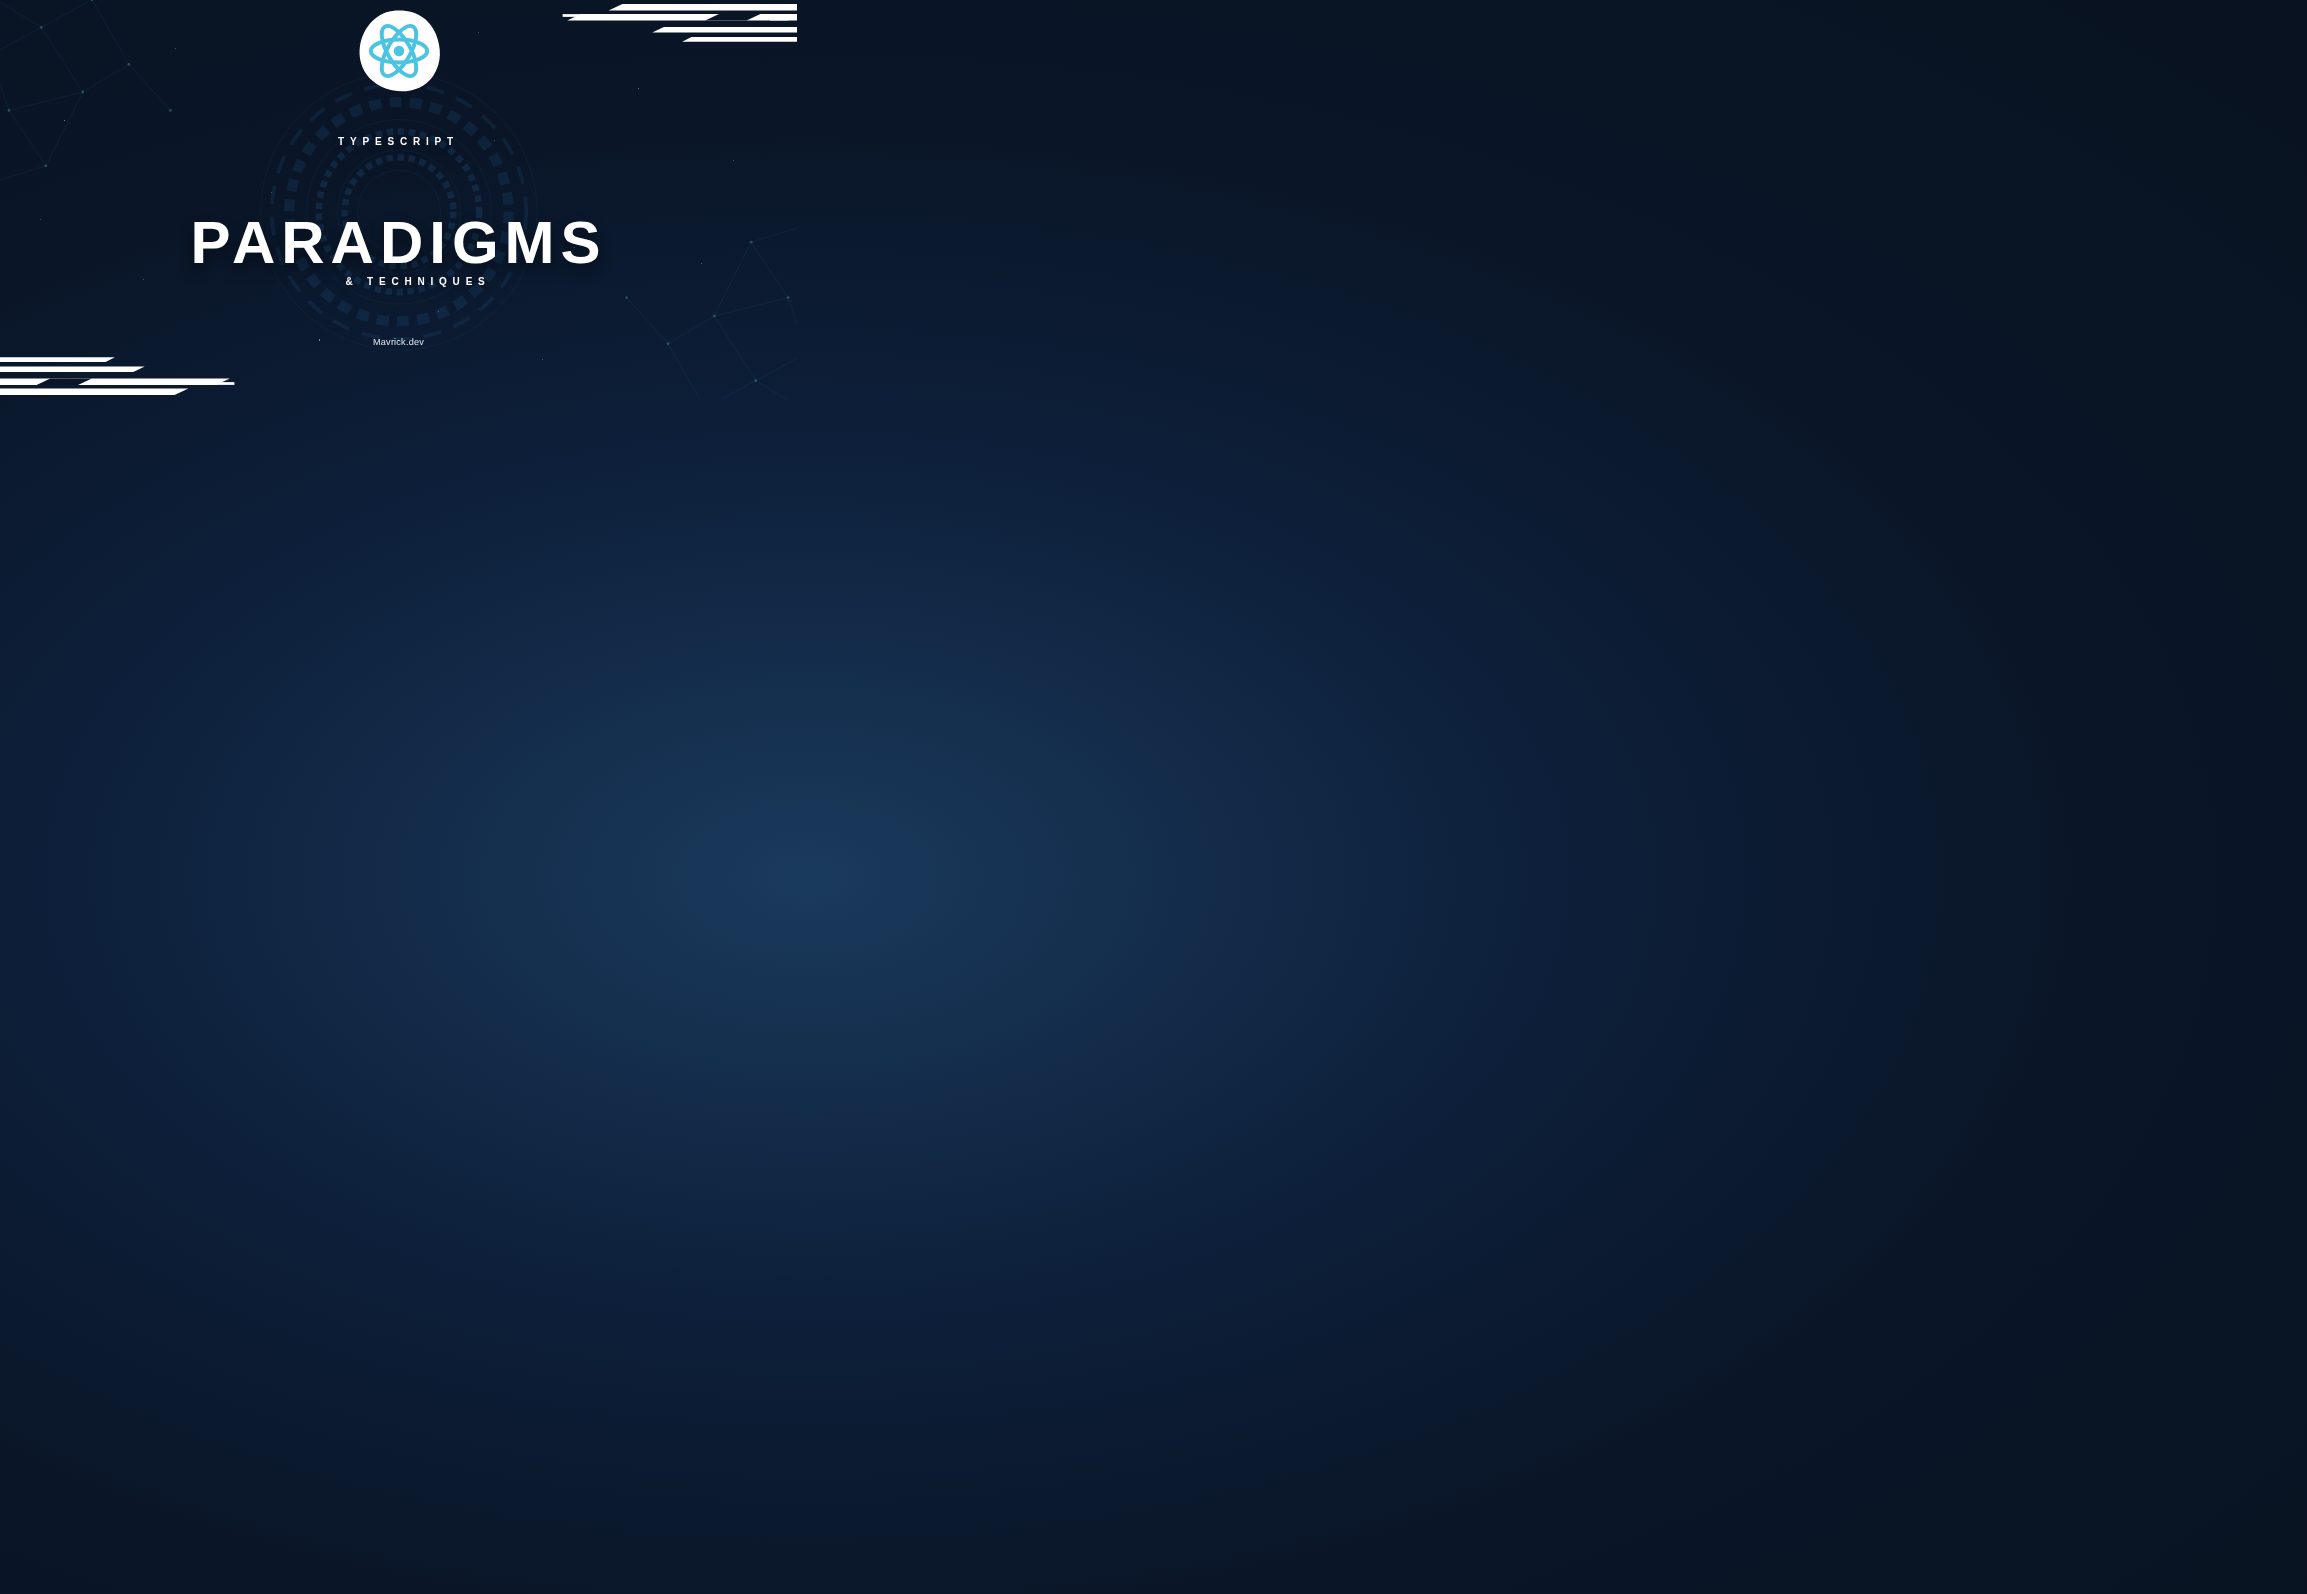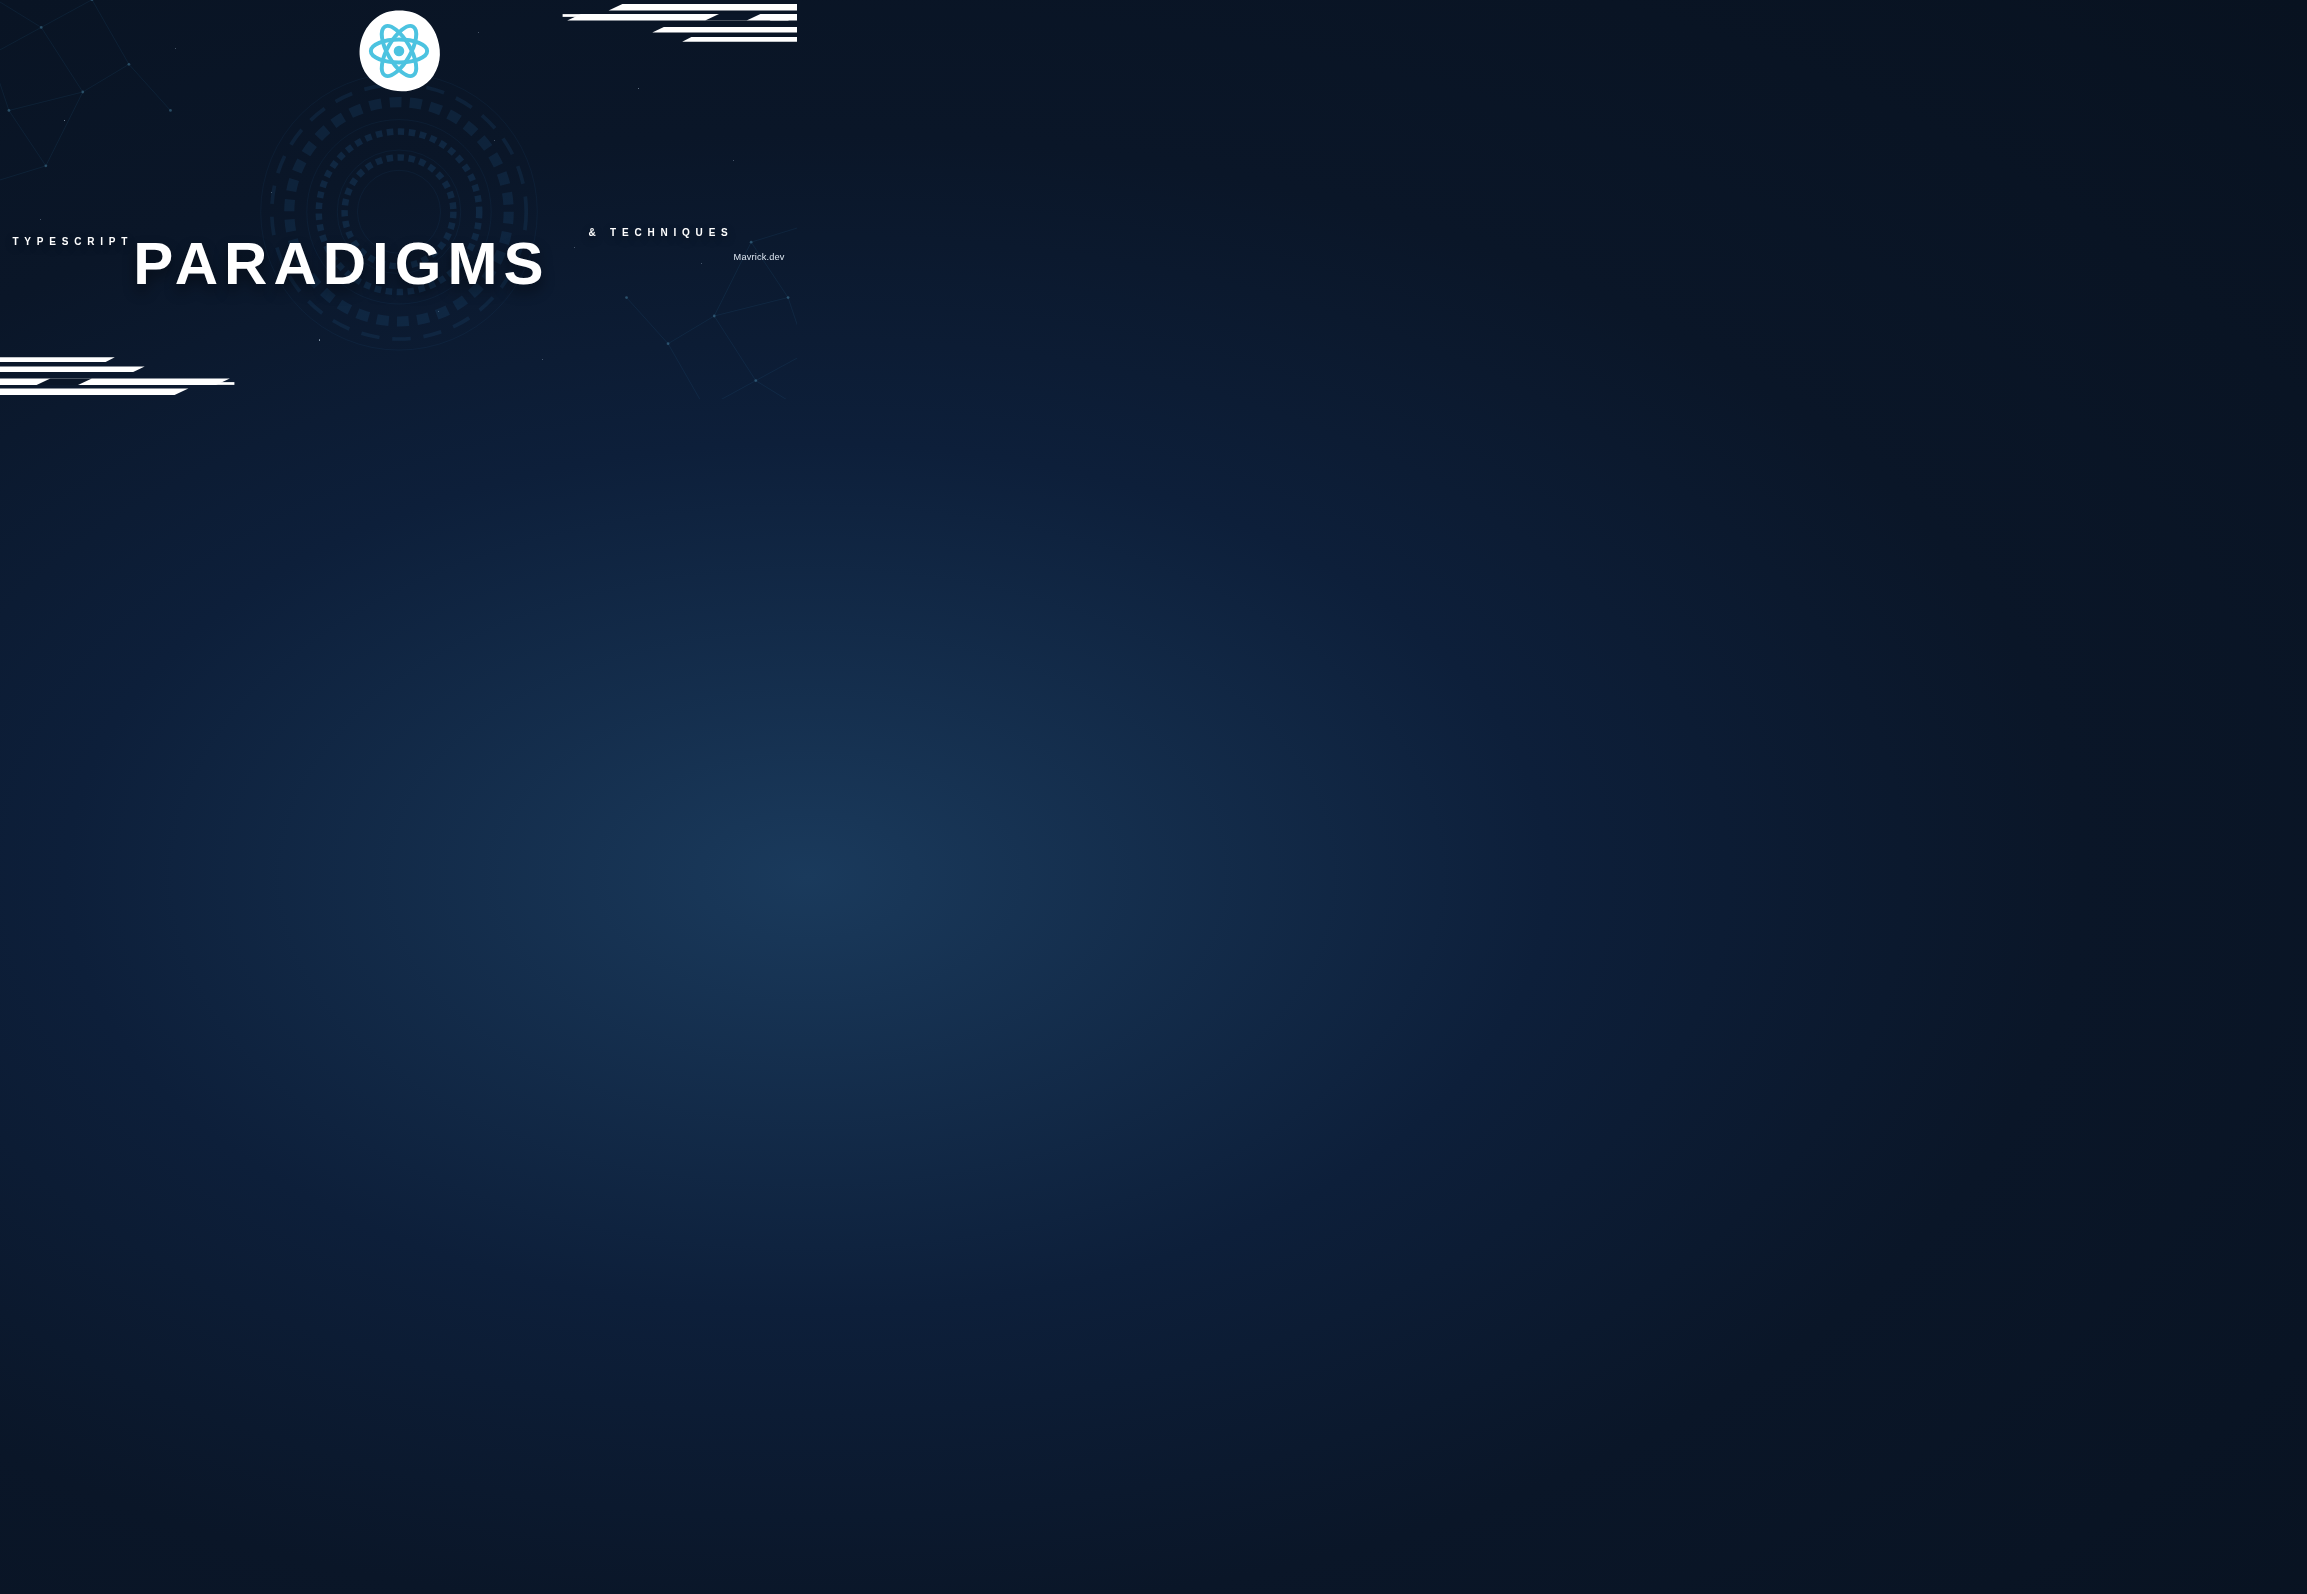--- a/index.html
+++ b/index.html
@@ -51,21 +51,21 @@
     transform:translateX(-50%);
     width:88px; height:88px;
   }
   .react-logo .atom ellipse { fill:none; stroke:#4cc3e0; stroke-width:9; }
   .react-logo .atom .core { fill:#4cc3e0; }
   .react-logo .blob { fill:#fff; }
 
   
   .content {
     position:absolute; inset:0;
-    display:flex; flex-direction:row; align-items:center; justify-content:center;
+    display:flex; flex-direction:column; align-items:center; justify-content:center;
     text-align:center;
     padding-top:65px;
     z-index:10;
   }
   .eyebrow, .tag {
     color:#fff;
     font-weight:800;
     letter-spacing: .58em;
     font-size:10px;
     text-shadow: 0 2.8px 8.3px rgba(0,0,0,.4);

